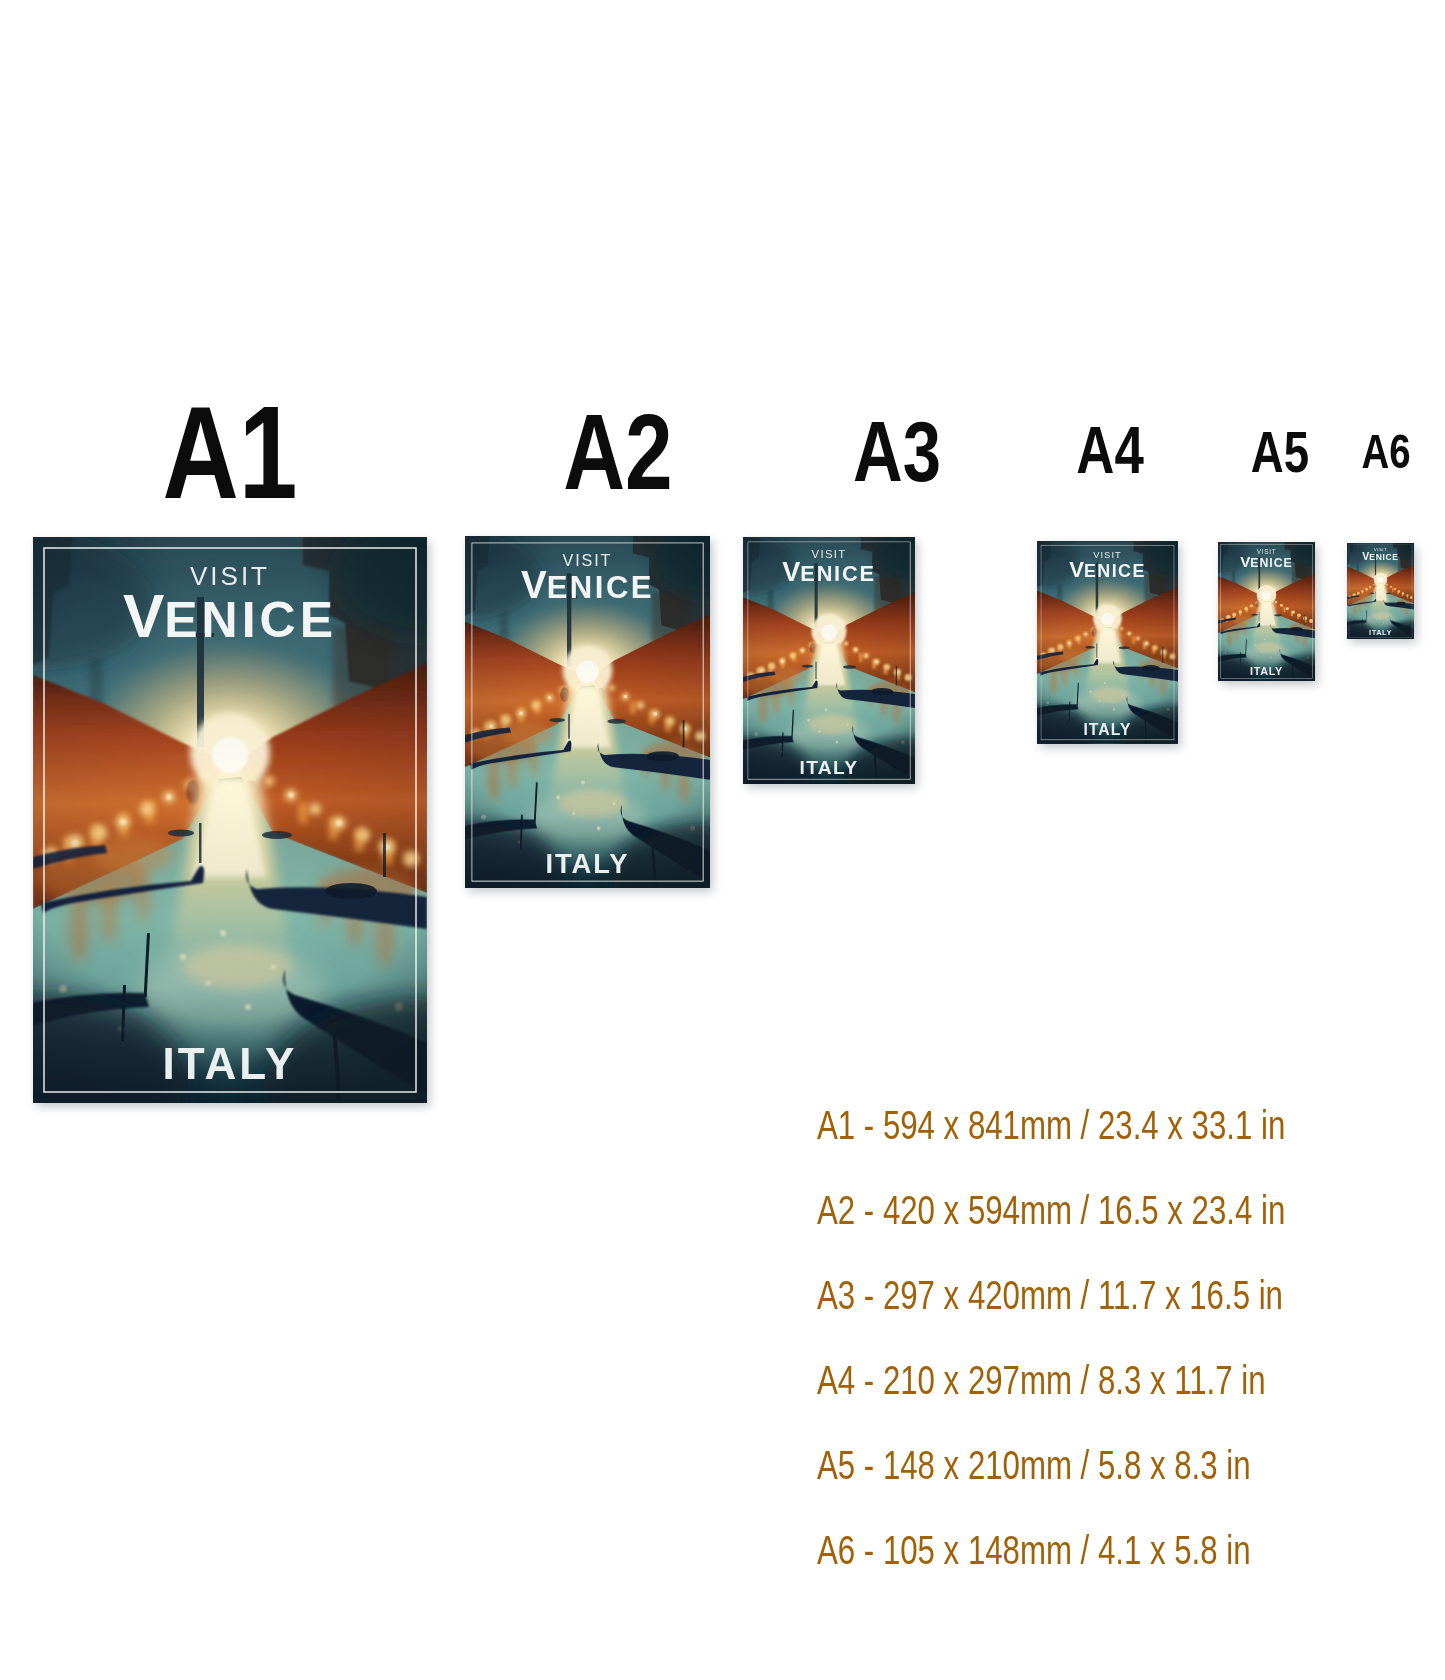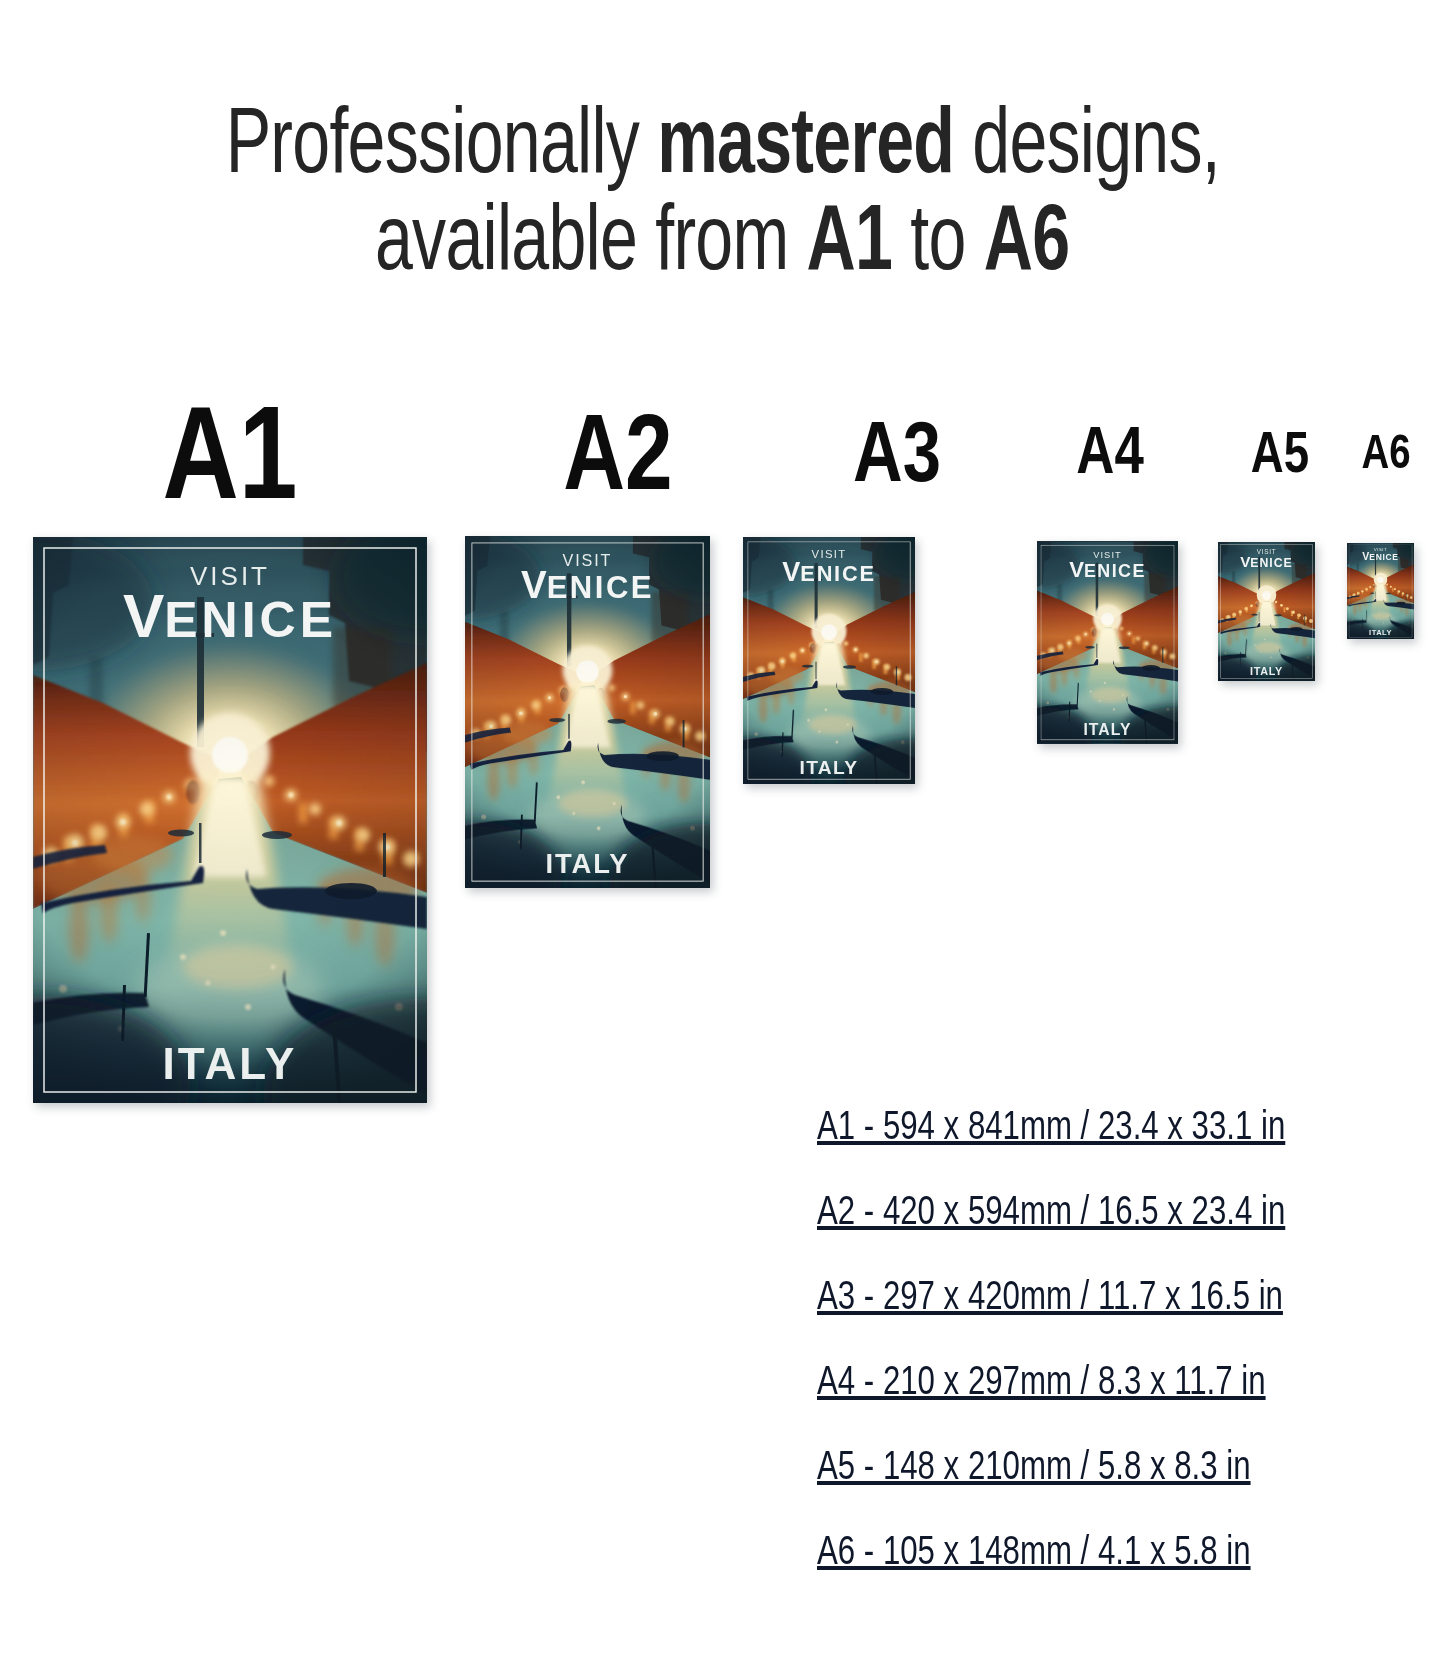--- a/index.html
+++ b/index.html
@@ -28,43 +28,30 @@
   
   .poster{position:absolute;display:block;box-shadow:3px 4px 9px rgba(50,60,70,.28);background:#10242f;}
   .p-a1{left:33px;top:537px;width:394px;height:566px;}
   .p-a2{left:465px;top:536px;width:245px;height:352px;}
   .p-a3{left:743px;top:537px;width:172px;height:247px;}
   .p-a4{left:1037px;top:541px;width:141px;height:203px;}
   .p-a5{left:1218px;top:542px;width:97px;height:139px;}
   .p-a6{left:1347px;top:543px;width:67px;height:96px;}
   
   .spec-list{
-    position:absolute;left:817px;top:1083px;color:#0f172a;font-size:40px;line-height:85px;text-decoration:underline;
+    position:absolute;left:817px;top:1083px;color:#a16207;font-size:40px;line-height:85px;
   }
   .spec-line{transform:scaleX(.78);transform-origin:0 50%;white-space:nowrap;}
   .defs-holder{position:absolute;width:0;height:0;overflow:hidden;}
 </style>
 </head>
 <body>
 
 <div class="page">
 
-  <div class="headline">
-    <div><span class="squeeze">
-      <span>Professionally</span>
-      <b>mastered</b>
-      <span>designs,</span>
-    </span></div>
-    <div><span class="squeeze">
-      <span>available from</span>
-      <b>A1</b>
-      <span>to</span>
-      <b>A6</b>
-    </span></div>
-  </div>
 
   <div class="size-label lab-a1">A1</div>
   <div class="size-label lab-a2">A2</div>
   <div class="size-label lab-a3">A3</div>
   <div class="size-label lab-a4">A4</div>
   <div class="size-label lab-a5">A5</div>
   <div class="size-label lab-a6">A6</div>
 
   <svg class="defs-holder" aria-hidden="true">
     <defs>

